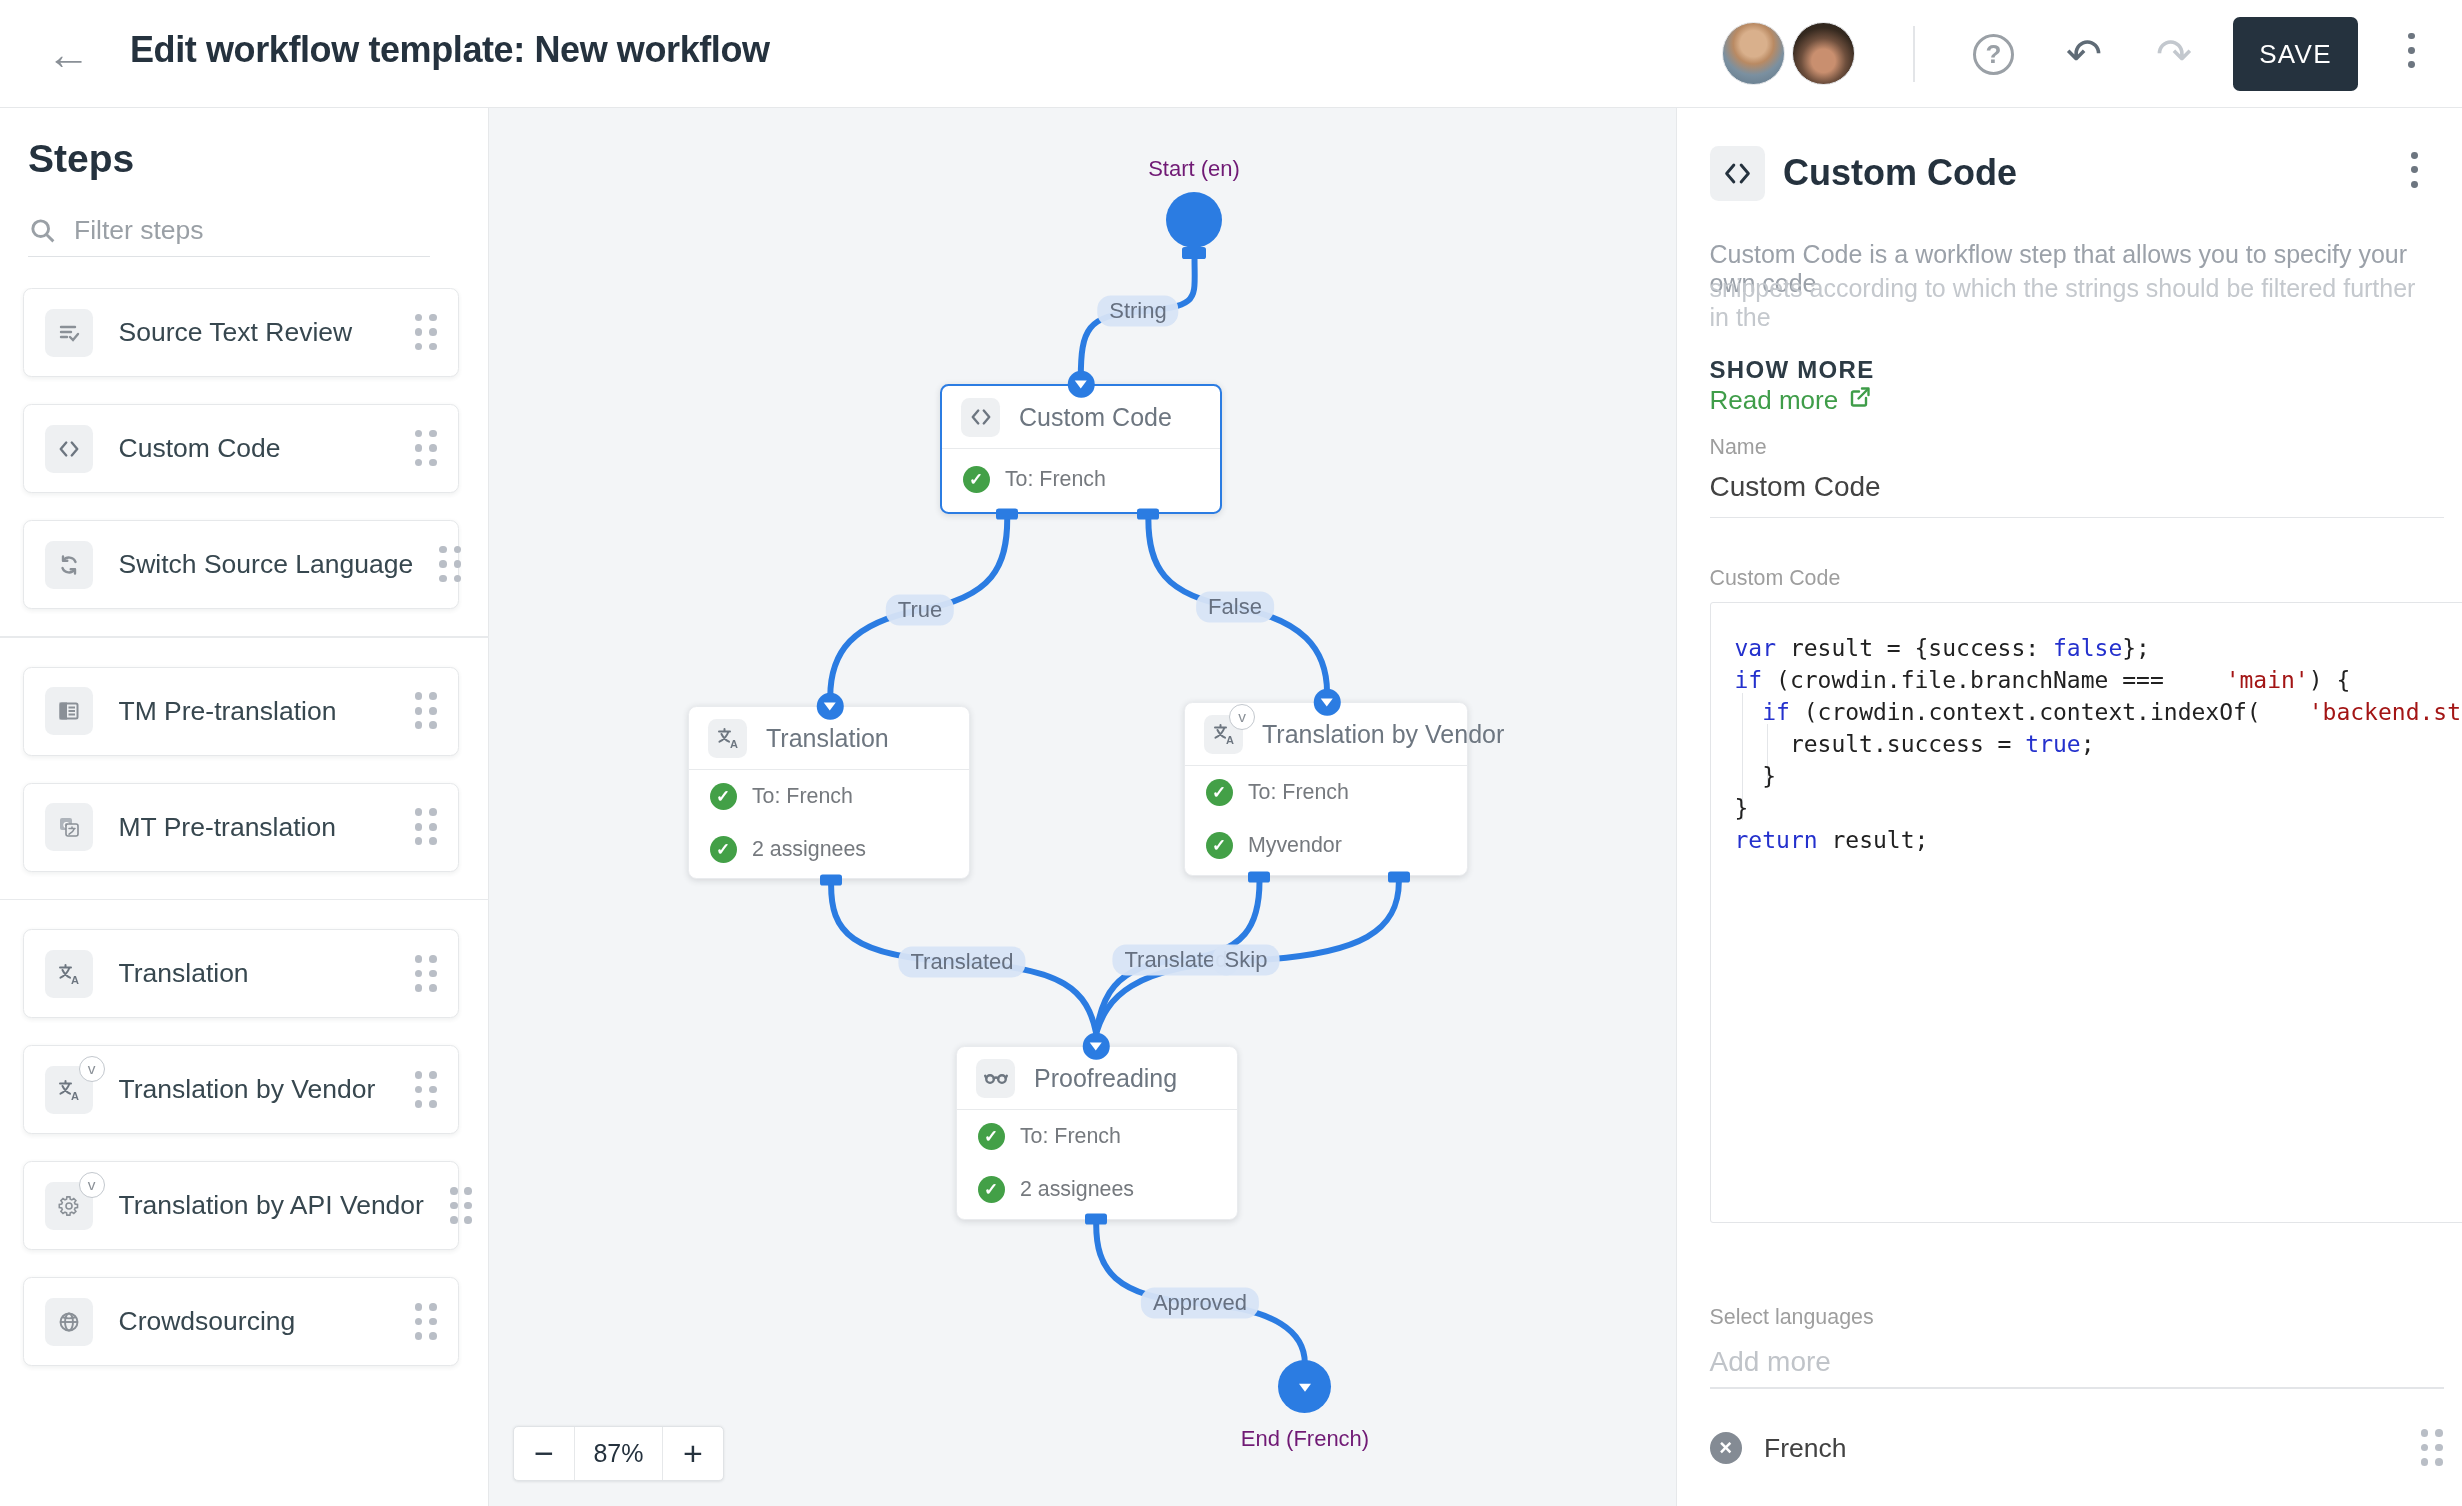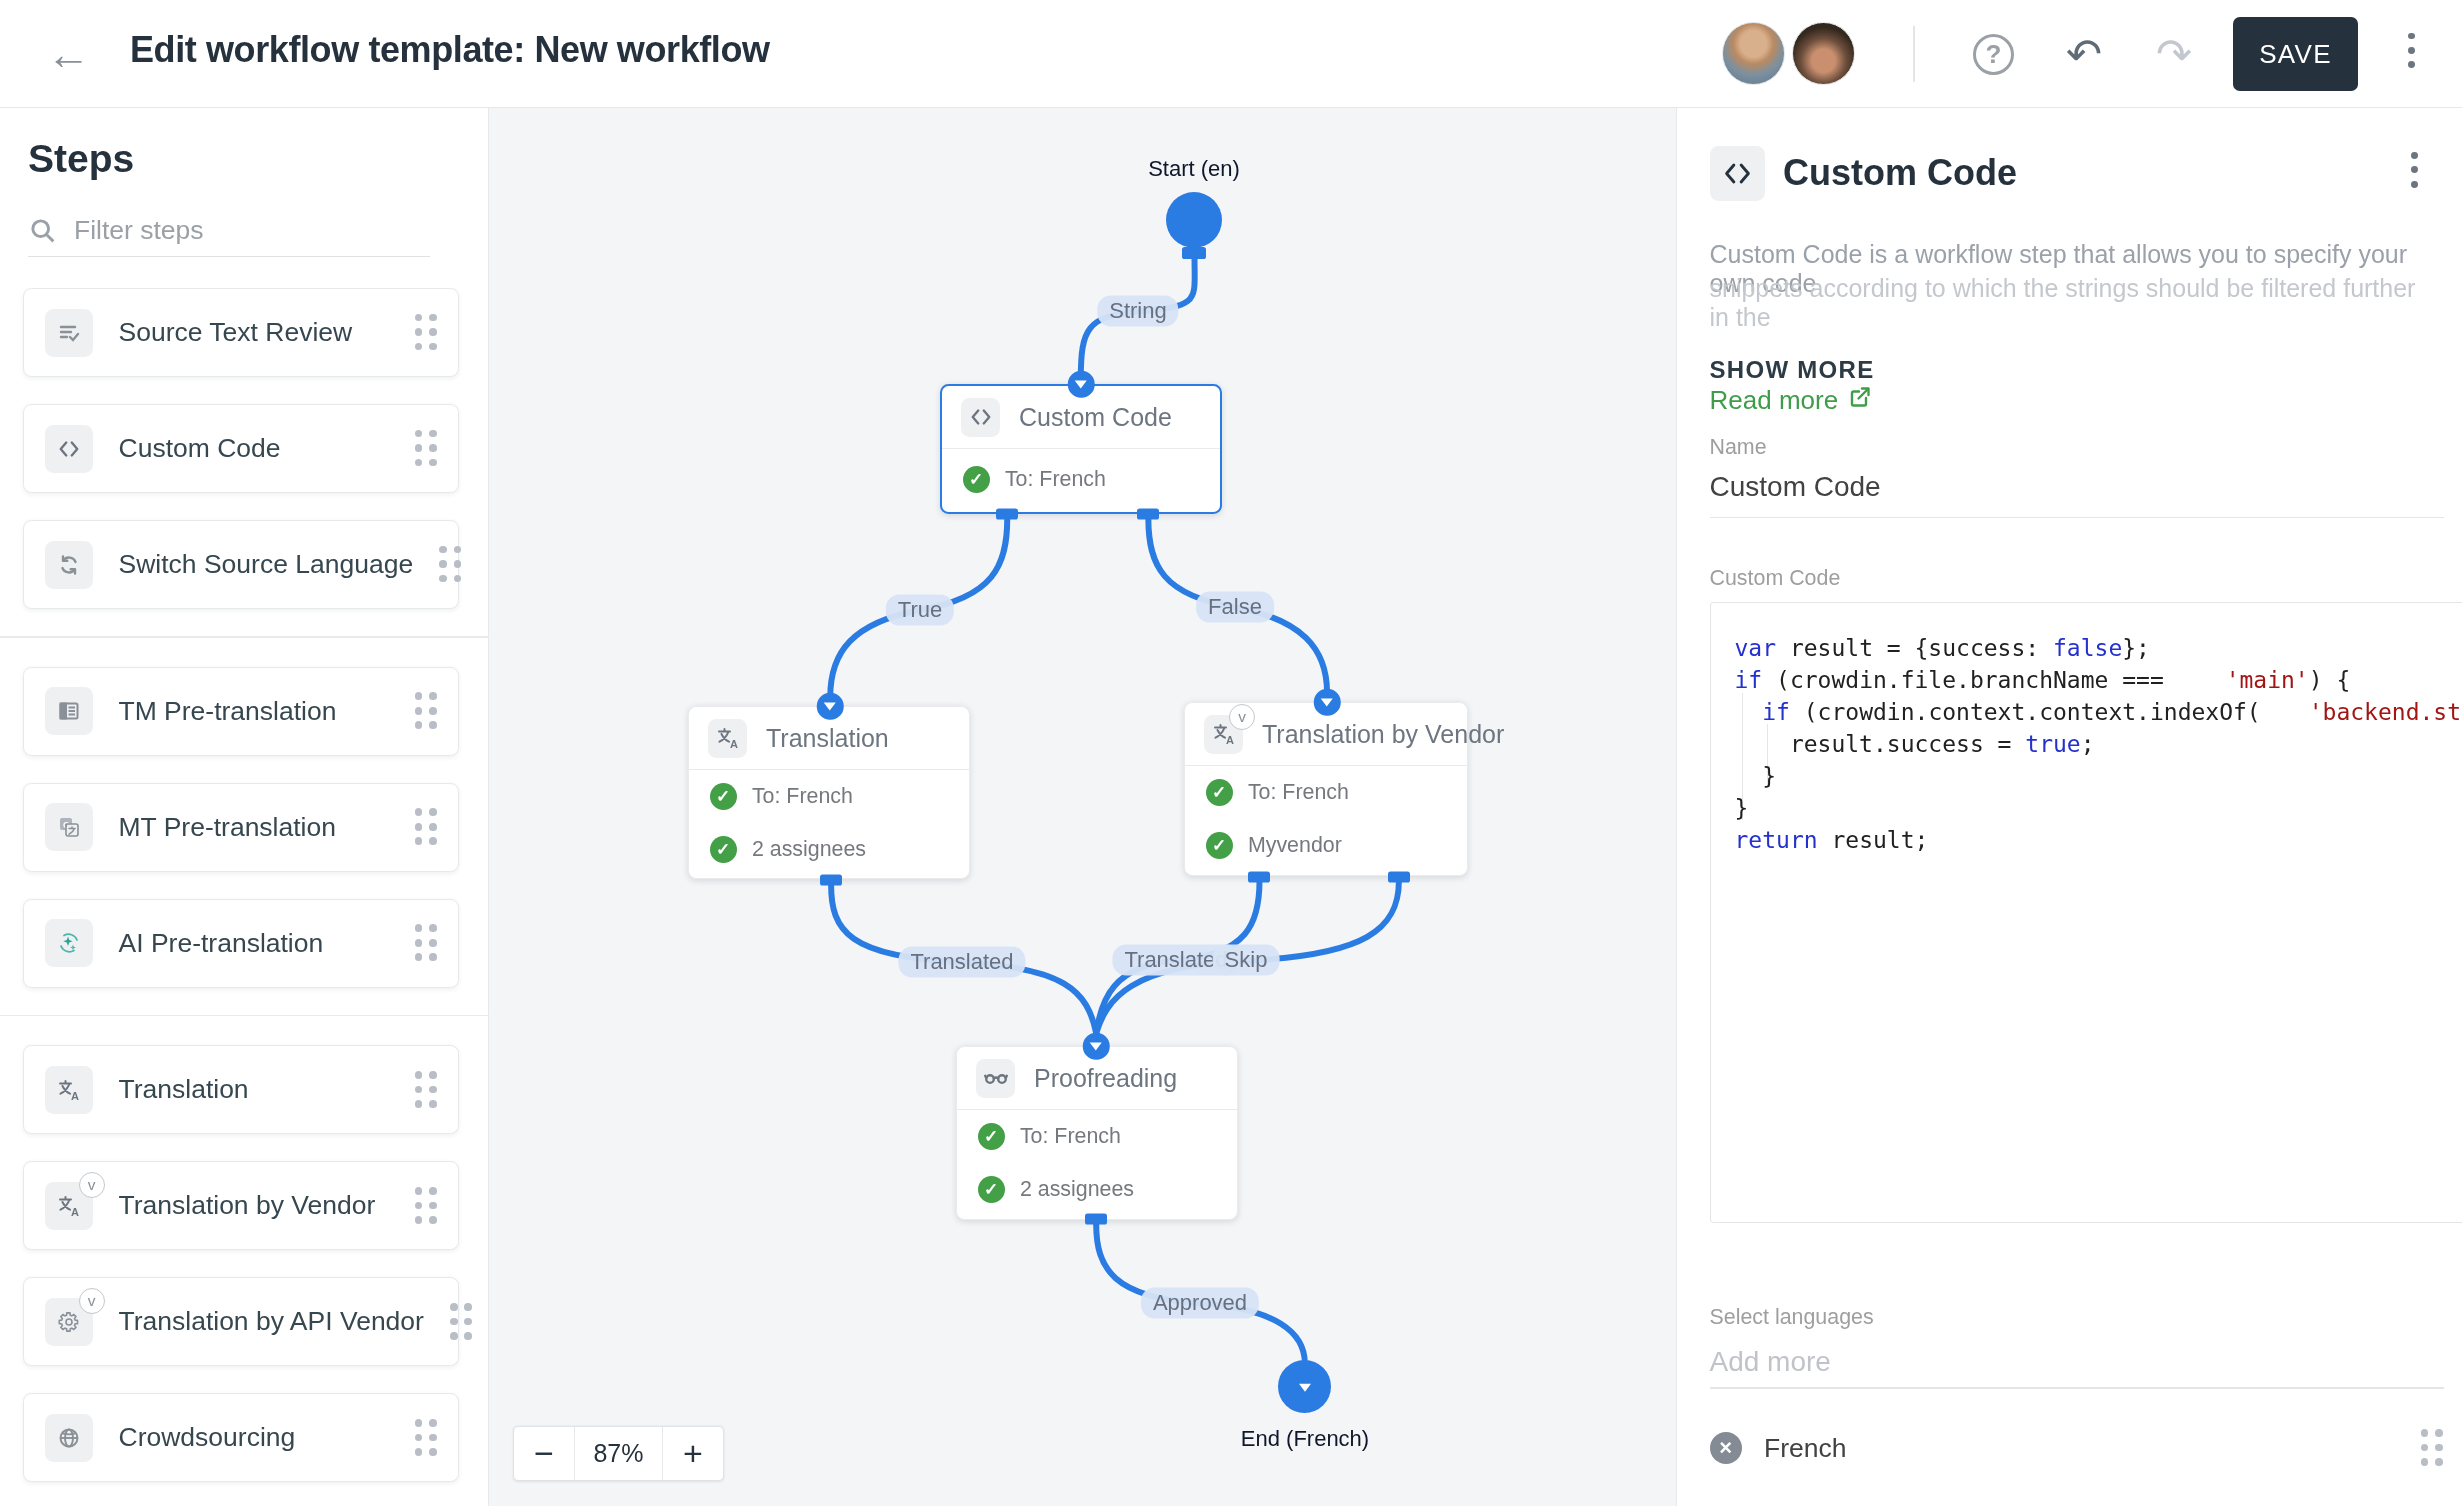--- a/index.html
+++ b/index.html
@@ -67,21 +67,21 @@
   .node-header { height:63px; display:flex; align-items:center; padding:0 19px; gap:19px;
                  border-bottom:0.9px solid #e8eaec; }
   .node-header .icon-chip { width:39px; height:39px; font-size:20.5px; }
   .node-title { font-size:25px; color:#6d7680; white-space:nowrap; }
   .node-row { display:flex; align-items:center; gap:15.4px; padding:0 20.5px; height:53px; }
   .node-row:first-of-type { margin-top:5.1px; }
   .check { width:27px; height:27px; border-radius:50%; background:#43a047; color:#fff; font-size:17px;
            font-weight:bold; display:flex; align-items:center; justify-content:center; flex:0 0 auto; }
   .check-text { font-size:21.4px; color:#75797e; white-space:nowrap; }
   .terminal { position:absolute; border-radius:50%; background:#2b7ce2; z-index:3; }
-  .circle-label { position:absolute; transform:translateX(-50%); font-size:22px; color:#0f172a;
+  .circle-label { position:absolute; transform:translateX(-50%); font-size:22px; color:#701a75;
                   white-space:nowrap; z-index:2; }
   .stub { position:absolute; width:22px; height:11px; background:#2b7ce2; border-radius:2.6px;
           transform:translate(-50%,-50%); z-index:3; }
   .arrow-in { position:absolute; width:26.5px; height:26.5px; border-radius:50%; background:#2b7ce2;
               transform:translate(-50%,-50%); z-index:3; }
   .arrow-in::after, .tri-down { content:""; position:absolute; left:50%; top:50%;
               transform:translate(-50%,-42%); width:0; height:0;
               border-left:6.8px solid transparent; border-right:6.8px solid transparent;
               border-top:8.5px solid #fff; }
   .edge-label { position:absolute; transform:translate(-50%,-50%); background:rgba(215,228,246,.95);
@@ -245,38 +245,20 @@
         <span class="step-label">MT Pre-translation</span>
         <span class="dots6">
           <i></i>
           <i></i>
           <i></i>
           <i></i>
           <i></i>
           <i></i>
         </span>
       </div>
-      <div class="step-card">
-        <span class="icon-chip">
-          <svg class="ic" width="24" height="24" viewBox="0 0 24 24" fill="none" stroke-linecap="round">
-            <path d="M20 9a9 9 0 0 0-13-4.5M4 15a9 9 0 0 0 13 4.5" stroke="#4db6ac" stroke-width="1.8"></path>
-            <path d="M11 5.5 12.2 9 15.7 10.2 12.2 11.4 11 14.9 9.8 11.4 6.3 10.2 9.8 9z" fill="#26a69a"></path>
-            <path d="M16 13.5l.8 2.2 2.2.8-2.2.8-.8 2.2-.8-2.2-2.2-.8 2.2-.8z" fill="#4db6ac"></path>
-          </svg>
-        </span>
-        <span class="step-label">AI Pre-translation</span>
-        <span class="dots6">
-          <i></i>
-          <i></i>
-          <i></i>
-          <i></i>
-          <i></i>
-          <i></i>
-        </span>
-      </div>
       <div class="group-div"></div>
       <div class="step-card">
         <span class="icon-chip">
           <svg class="ic" width="24" height="24" viewBox="0 0 24 24" fill="none" stroke="#6d7680" stroke-width="2" stroke-linecap="round" style="font-size:30px">
             <path d="M3 5.5h11M8.5 3v2.5M12.5 5.5c-1.6 4.6-5 8.3-9 10.2M5.5 8c1.6 3.4 4.4 6.2 7.5 7.7"></path>
             <text x="14" y="21.5" font-size="11" font-weight="bold" fill="#6d7680" stroke="none" font-family="Liberation Sans, sans-serif">A</text>
           </svg>
         </span>
         <span class="step-label">Translation</span>
         <span class="dots6">

